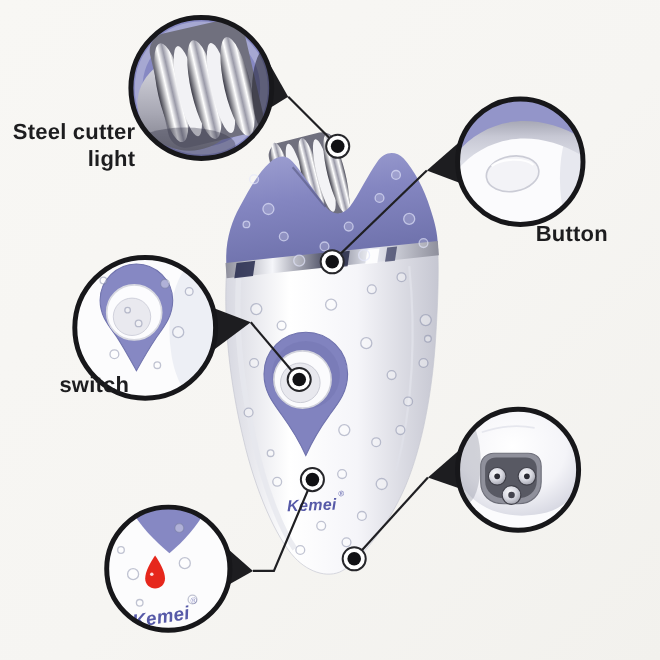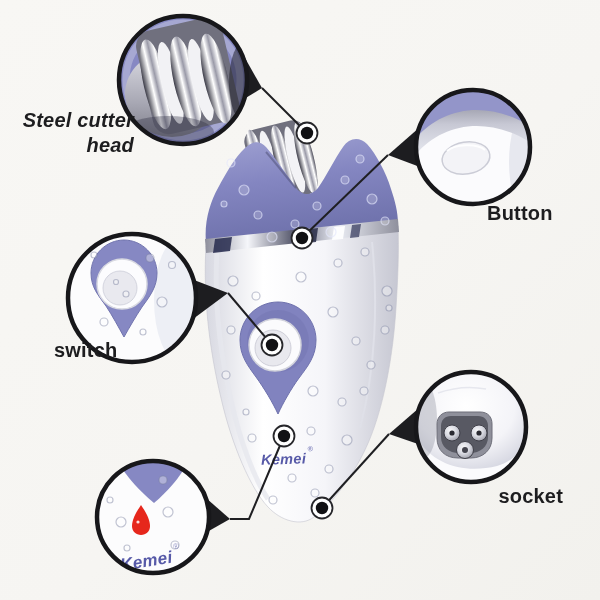--- a/index.html
+++ b/index.html
@@ -298,27 +298,26 @@
       <circle cx="284" cy="436" r="10.5" fill="#ffffff" stroke="#26262a" stroke-width="1.8"></circle>
       <circle cx="284" cy="436" r="6.2" fill="#111114"></circle>
     </g>
     <g>
       <circle cx="322" cy="508" r="10.5" fill="#ffffff" stroke="#26262a" stroke-width="1.8"></circle>
       <circle cx="322" cy="508" r="6.2" fill="#111114"></circle>
     </g>
   </g>
 </svg>
 
-<div class="lbl two right" style="left:20px;top:108px;width:114px;font-style:italic;">
+<div class="lbl two right" style="left:9px;top:108px;width:114px;">
   <span>Steel cutter</span>
-  <span>head</span>
+  <span>light</span>
 </div>
 
 <div class="lbl" style="left:487px;top:201px;">Button</div>
 
 <div class="lbl" style="left:54px;top:338px;">switch</div>
 
 
 <div class="lbl two right" style="left:472px;top:484px;width:91px;">
-  <span>socket</span>
 </div>
 
 </div>
 
 </body></html>

